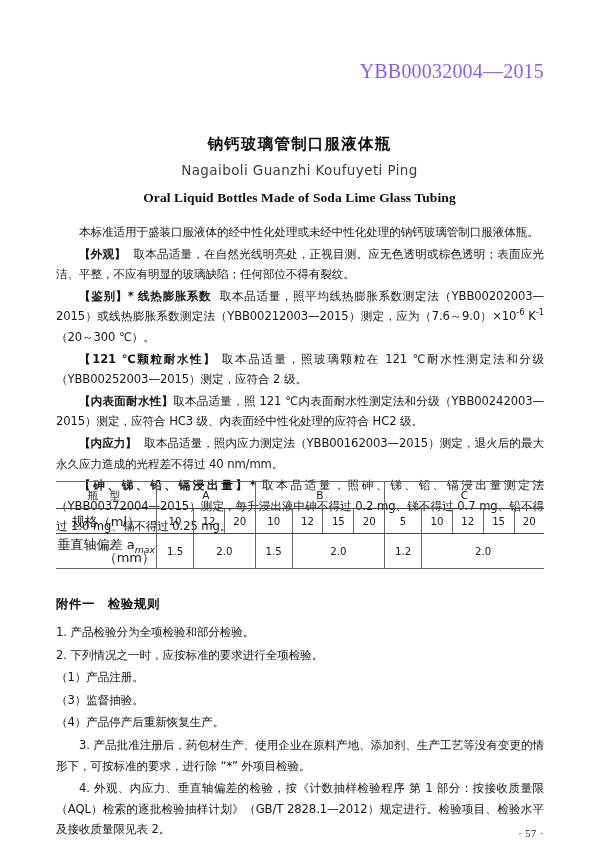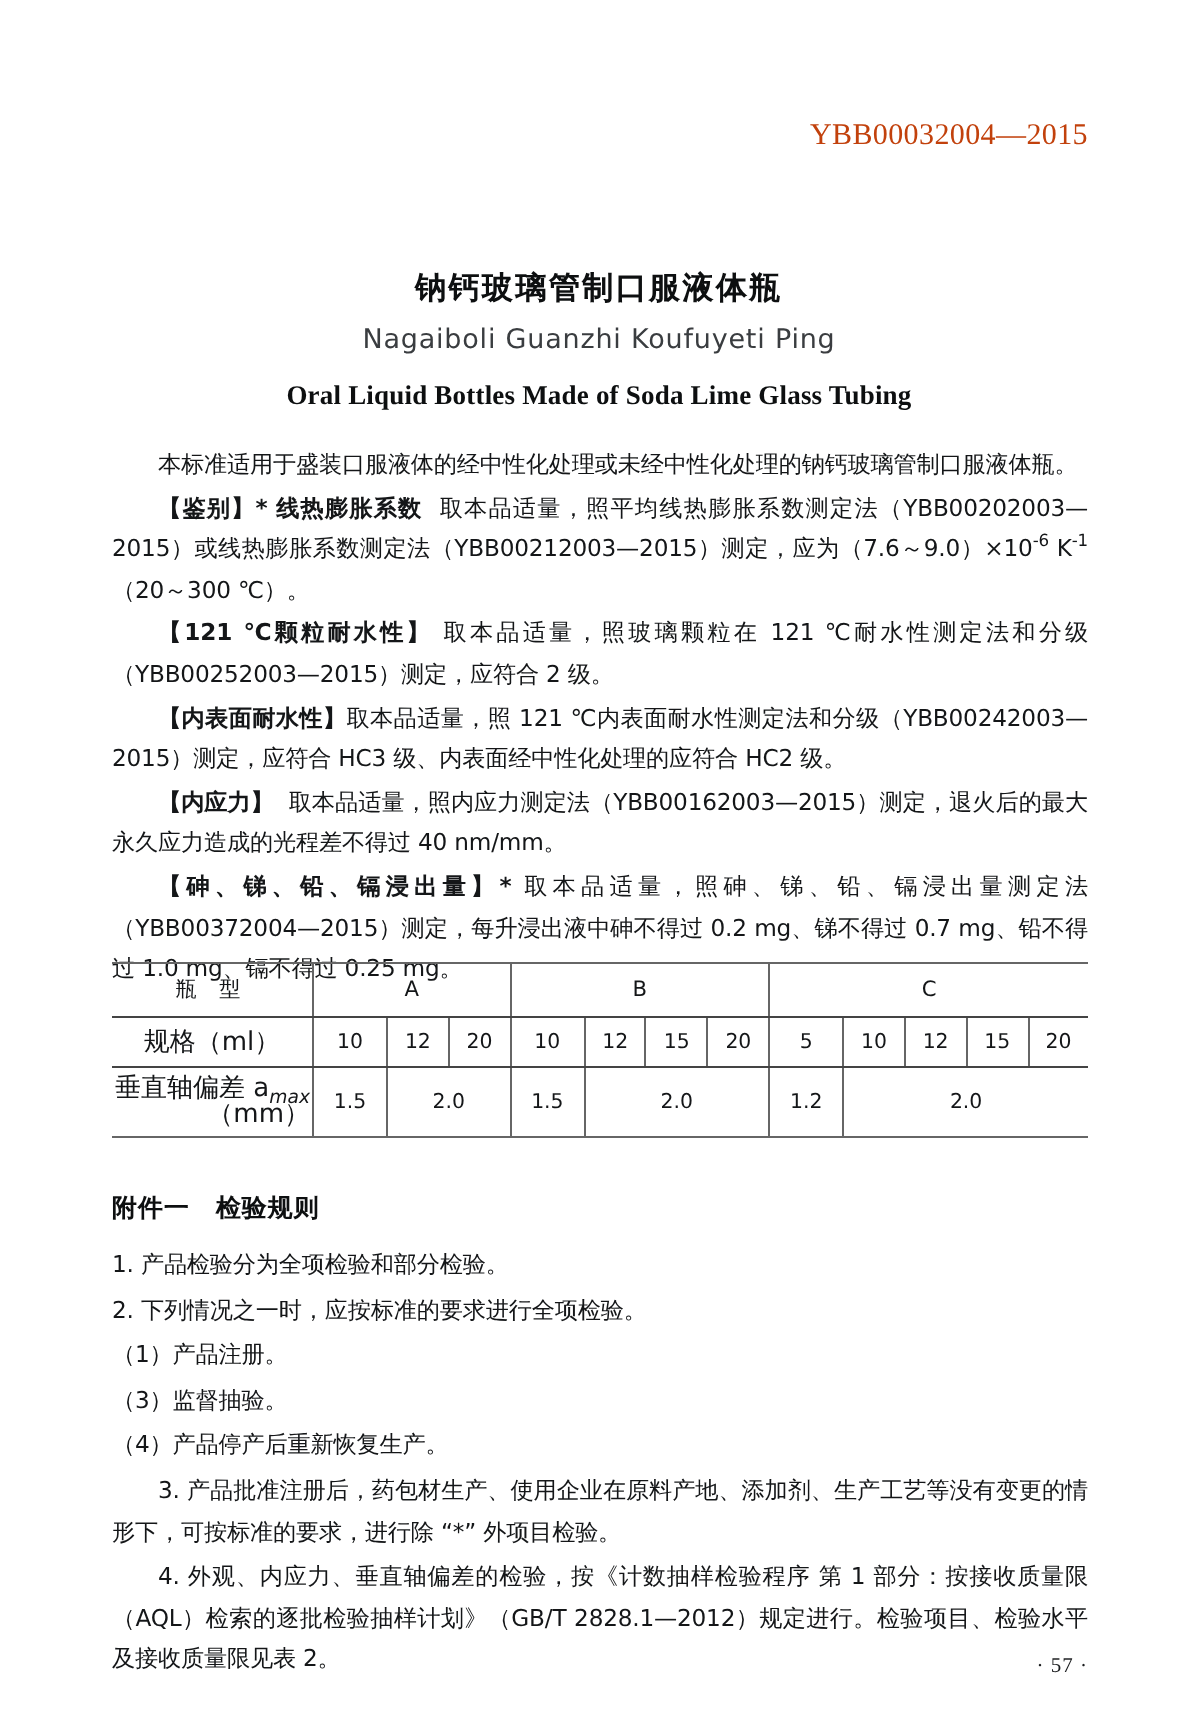--- a/index.html
+++ b/index.html
@@ -22,24 +22,24 @@
     height: 865px;
     box-sizing: border-box;
     padding: 0;
   }
 
   
   .std-no {
     position: absolute;
     top: 60px;
     right: 56px;
-    font-size: 15px;
+    font-size: 20px;
     letter-spacing: 0.2px;
     font-family: "Liberation Serif", "DejaVu Serif", serif;
-    color: #c2410c;
+    color: #8b5cf6;
     white-space: nowrap;
   }
 
   
   .titles {
     position: absolute;
     top: 133px;
     left: 0;
     width: 599px;
     text-align: center;
@@ -192,20 +192,21 @@
   <div class="titles">
     <div class="title-cn">钠钙玻璃管制口服液体瓶</div>
     <div class="title-py">Nagaiboli Guanzhi Koufuyeti Ping</div>
     <div class="title-en">Oral Liquid Bottles Made of Soda Lime Glass Tubing</div>
   </div>
 
   <div class="body-block">
 
     <p class="para indent">本标准适用于盛装口服液体的经中性化处理或未经中性化处理的钠钙玻璃管制口服液体瓶。</p>
 
+    <p class="para indent"><span class="lab">【外观】</span>&nbsp;&nbsp;<span>取本品适量，在自然光线明亮处，正视目测。应无色透明或棕色透明；表面应光洁、平整，不应有明显的玻璃缺陷；任何部位不得有裂纹。</span></p>
 
     <p class="para indent"><span class="lab">【鉴别】*</span>&nbsp;<span class="lab">线热膨胀系数</span>&nbsp;&nbsp;<span>取本品适量，照平均线热膨胀系数测定法（YBB00202003—2015）或线热膨胀系数测定法（YBB00212003—2015）测定，应为（7.6～9.0）×10</span><sup>-6</sup><span> K</span><sup>-1</sup><span>（20～300 ℃）。</span></p>
 
     <p class="para indent"><span class="lab">【121 ℃颗粒耐水性】</span>&nbsp;<span>取本品适量，照玻璃颗粒在 121 ℃耐水性测定法和分级（YBB00252003—2015）测定，应符合 2 级。</span></p>
 
     <p class="para indent"><span class="lab">【内表面耐水性】</span><span>取本品适量，照 121 ℃内表面耐水性测定法和分级（YBB00242003—2015）测定，应符合 HC3 级、内表面经中性化处理的应符合 HC2 级。</span></p>
 
     <p class="para indent"><span class="lab">【内应力】</span>&nbsp;&nbsp;<span>取本品适量，照内应力测定法（YBB00162003—2015）测定，退火后的最大永久应力造成的光程差不得过 40 nm/mm。</span></p>
 
     <p class="para indent"><span class="lab">【砷、锑、铅、镉浸出量】*</span>&nbsp;<span>取本品适量，照砷、锑、铅、镉浸出量测定法（YBB00372004—2015）测定，每升浸出液中砷不得过 0.2 mg、锑不得过 0.7 mg、铅不得过 1.0 mg、镉不得过 0.25 mg。</span></p>

